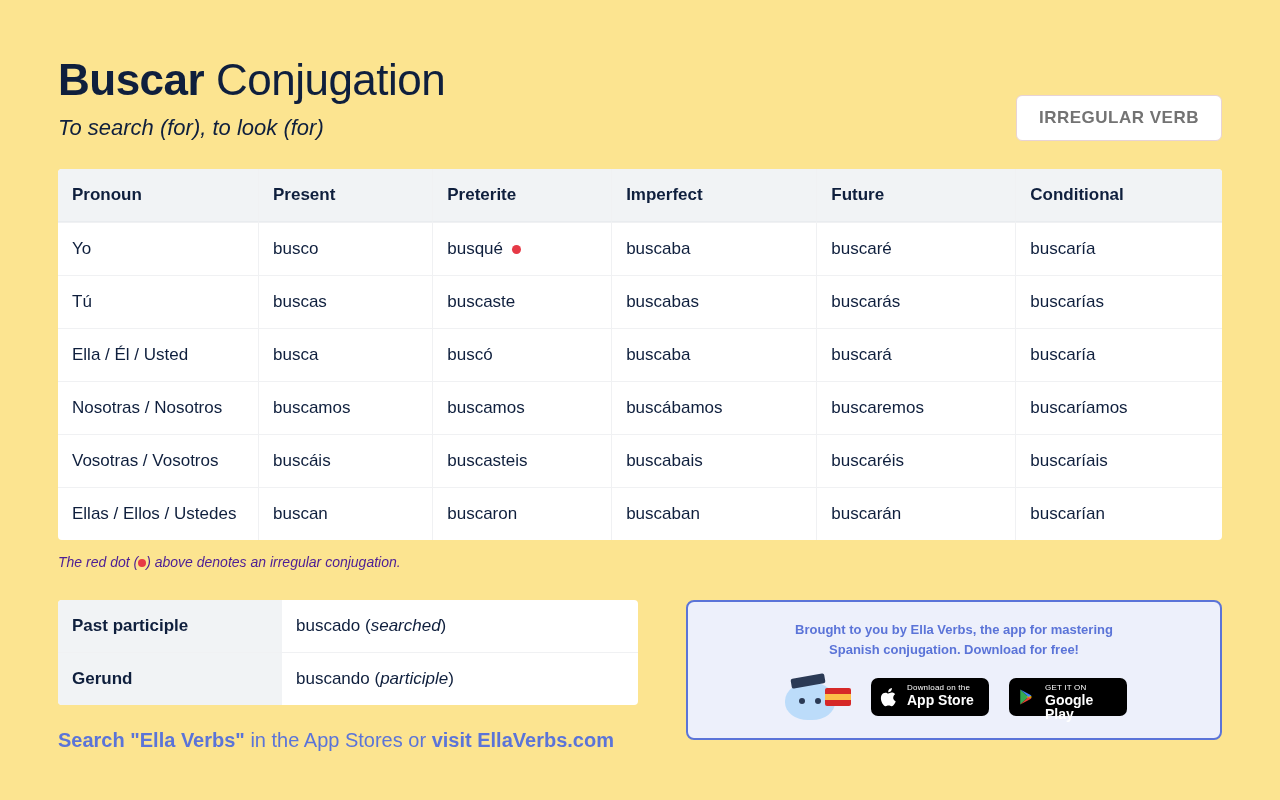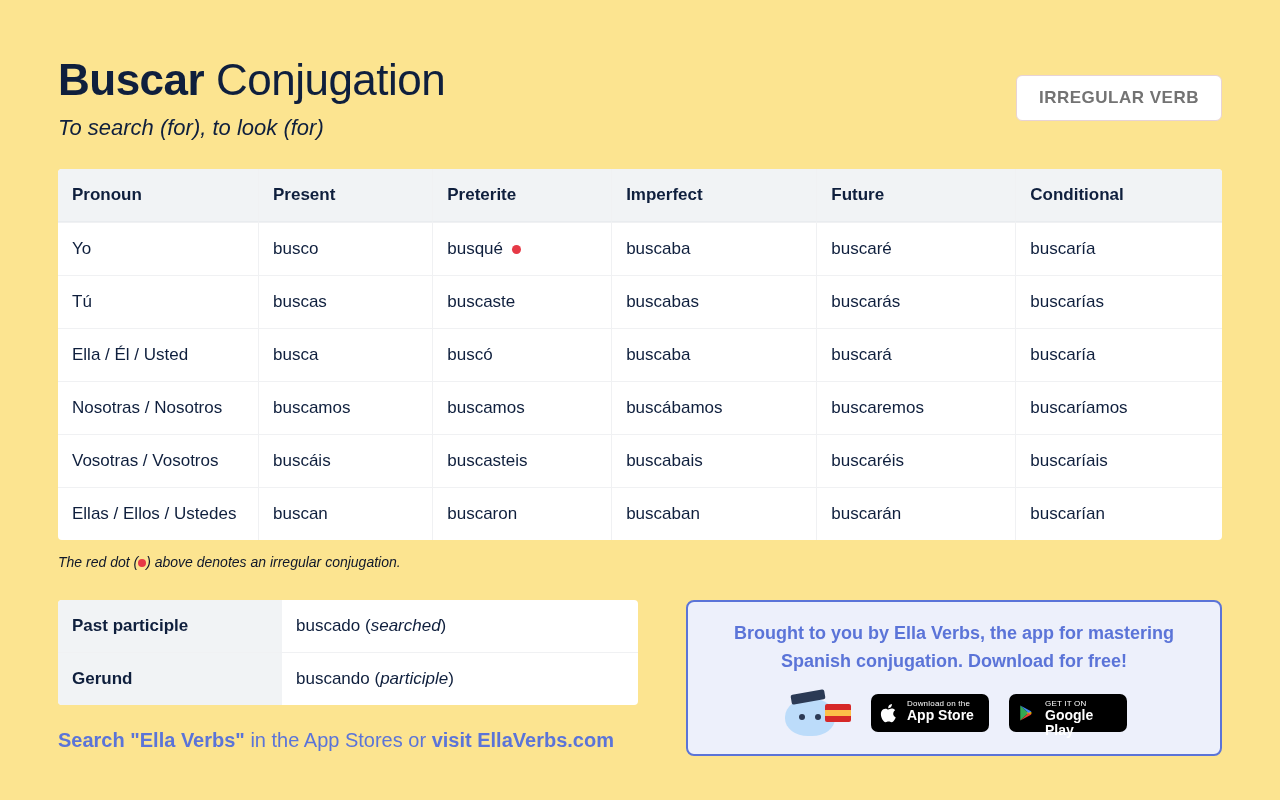--- a/index.html
+++ b/index.html
@@ -7,21 +7,21 @@
     background: #fce490;
     font-family: -apple-system, BlinkMacSystemFont, "Segoe UI", Helvetica, Arial, sans-serif;
     width: 1280px;
     height: 800px;
     padding: 55px 58px 40px 58px;
     color: #0f1f3d;
   }
   .header-row {
     display: flex;
     justify-content: space-between;
-    align-items: center;
+    align-items: flex-end;
   }
   h1 {
     font-size: 44px;
     font-weight: 400;
     color: #0f1f3d;
     letter-spacing: -0.5px;
   }
   h1 .bold { font-weight: 800; }
   .subtitle {
     font-size: 22px;
@@ -72,21 +72,21 @@
     width: 9px;
     height: 9px;
     background: #e63946;
     border-radius: 50%;
     margin-left: 4px;
     vertical-align: middle;
   }
   .footnote {
     font-size: 14px;
     font-style: italic;
-    color: #0f172a;
+    color: #4c1d95;
     margin-top: 14px;
   }
   .footnote .reddot-sm {
     display: inline-block;
     width: 8px;
     height: 8px;
     background: #e63946;
     border-radius: 50%;
     vertical-align: middle;
   }
@@ -124,21 +124,21 @@
     flex: 1;
     background: #edf0fb;
     border: 2px solid #5b74d8;
     border-radius: 8px;
     padding: 18px 28px 18px 28px;
     text-align: center;
   }
   .promo-text {
     color: #5b74d8;
     font-weight: 700;
-    font-size: 18px;
+    font-size: 13px;
     line-height: 1.55;
   }
   .promo-badges {
     display: flex;
     justify-content: center;
     align-items: center;
     gap: 20px;
     margin-top: 14px;
   }
   .mascot {

